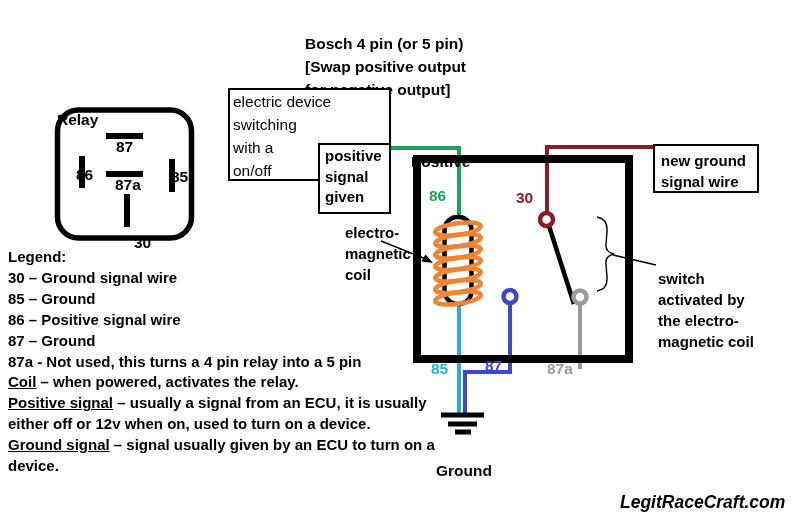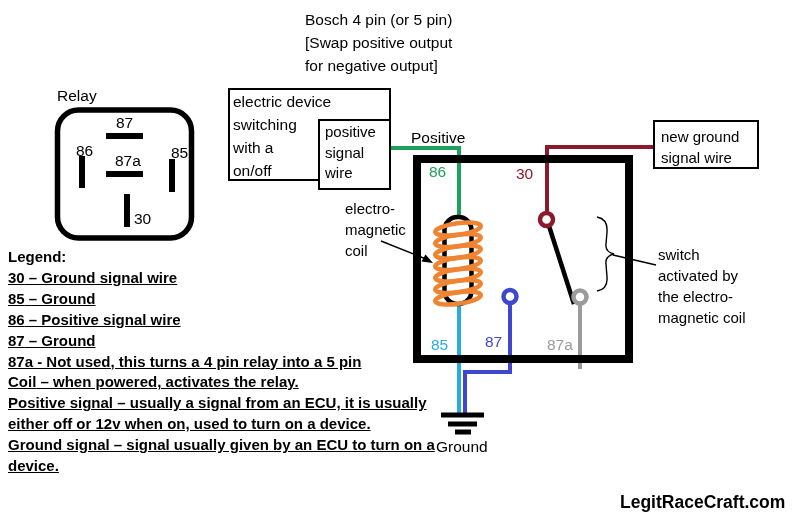--- a/index.html
+++ b/index.html
@@ -1,33 +1,33 @@
 <!DOCTYPE html>
 <html style="--green: #1FA05C; --dark_red: #8B1A2B; --cyan: #29ABE2; --blue: #3F48CC; --gray: #9B9B9B; --orange: #EF8533; --black: #000000;"><head>
 <meta charset="utf-8">
 <style>
   html,body{margin:0;padding:0;background:#ffffff;}
   #canvas{
     position:relative;width:794px;height:524px;background:#ffffff;overflow:hidden;
     font-family:"Liberation Sans","DejaVu Sans",sans-serif;color:#000;
   }
   .abs{position:absolute;white-space:nowrap;}
-  .b{font-weight:normal;}
+  .b{font-weight:bold;margin-top:24px;}
   .t{font-size:15.5px;line-height:23px;}
   svg{position:absolute;left:0;top:0;pointer-events:none;}
   .c-green{color:var(--green);}
   .c-darkred{color:var(--dark_red);}
   .c-cyan{color:var(--cyan);}
   .c-blue{color:var(--blue);}
   .c-gray{color:var(--gray);}
   .box{position:absolute;border:2px solid #000;background:#fff;box-sizing:border-box;}
   .u{text-decoration:underline;}
   #legend{position:absolute;left:8px;top:247px;width:436px;font-size:15px;font-weight:bold;line-height:20.9px;white-space:normal;}
-  #legend .item{white-space:normal;text-decoration:underline;}
-  .watermark{font-weight:bold;font-size:17.5px;}
+  #legend .item{white-space:normal;}
+  .watermark{font-style:italic;font-weight:bold;font-size:17.5px;}
 </style>
 </head>
 <body>
 
 <div id="canvas">
 
   <svg width="794" height="524">
 
     <rect x="57.5" y="110" width="134" height="128" rx="21" fill="none" stroke="#000" stroke-width="5.5"></rect>
     <rect x="106" y="133" width="37" height="6" fill="#000"></rect>
@@ -91,21 +91,21 @@
   <div class="box" style="left:228px;top:88px;width:163px;height:93px;"></div>
   <div class="abs" style="left:233px;top:90px;font-size:15.5px;line-height:23px;">
     <div>electric device</div>
     <div>switching</div>
     <div>with a</div>
     <div>on/off</div>
   </div>
   <div class="box b" style="left:318px;top:119px;width:73px;height:71px;font-size:15px;line-height:20.5px;padding:1px 0 0 5px;">
     <div>positive</div>
     <div>signal</div>
-    <div>wire</div>
+    <div>given</div>
   </div>
 
   <div class="box b" style="left:653px;top:120px;width:106px;height:49px;font-size:15px;line-height:21px;padding:4px 0 0 6px;">
     <div>new ground</div>
     <div>signal wire</div>
   </div>
 
   <div class="abs t b" style="left:411px;top:126px;">Positive</div>
   <div class="abs t b c-green" style="left:429px;top:160px;">86</div>
   <div class="abs t b c-darkred" style="left:516px;top:162px;">30</div>

